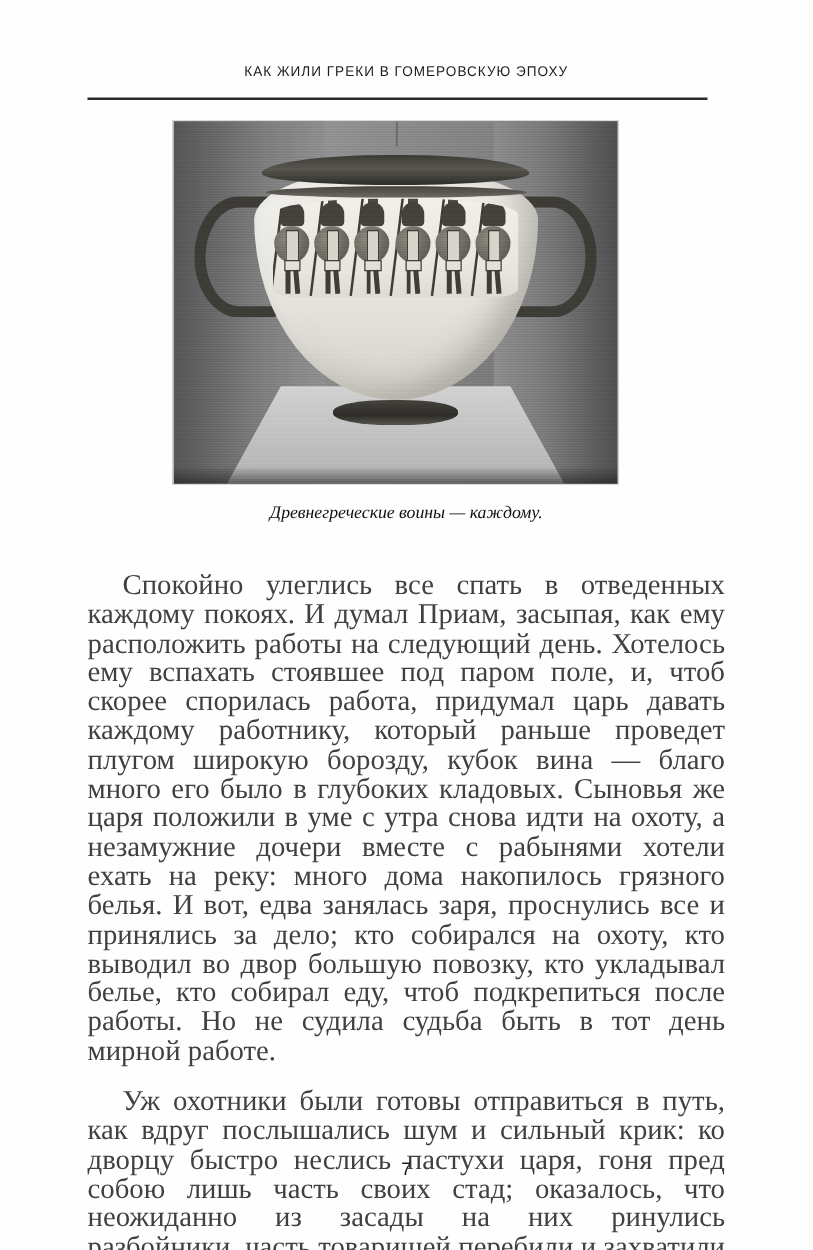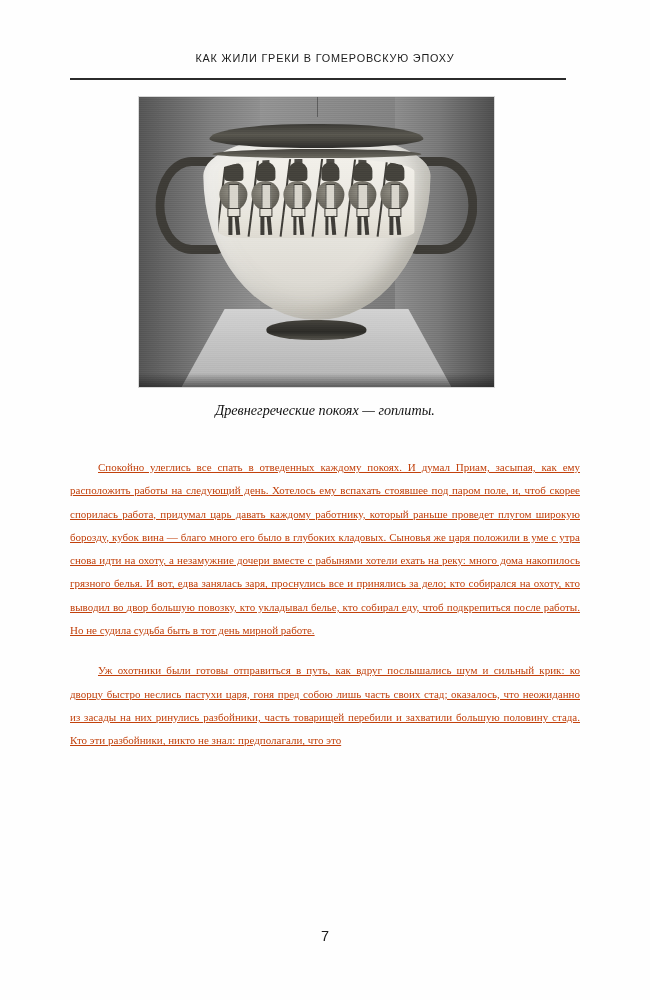--- a/index.html
+++ b/index.html
@@ -265,25 +265,24 @@
     position: absolute;
     left: 70px;
     top: 456px;
     width: 510px;
   }
   .para {
     margin: 0;
     text-align: justify;
     text-justify: inter-word;
     text-indent: 28px;
-    font-size: 11px;
+    font-size: 23px;
     line-height: 23.3px;
-    color: #c2410c;
+    color: #404040;
     hyphens: manual;
-    text-decoration: underline;
   }
   .para + .para { margin-top: 17px; }
 
   
   .folio {
     position: absolute;
     left: 0;
     right: 0;
     top: 928px;
     text-align: center;
@@ -381,21 +380,21 @@
 
         <div class="vase-foot"></div>
       </div>
 
       <div class="pedestal-shadow"></div>
       <div class="photo-grain"></div>
     </div>
   </div>
 
   <div class="caption">
-    <div>Древнегреческие покоях — гоплиты.</div>
+    <div>Древнегреческие воины — каждому.</div>
   </div>
 
   <div class="body-text">
     <p class="para">Спокойно улеглись все спать в отведенных каждому покоях. И думал Приам, засыпая, как ему расположить работы на следующий день. Хотелось ему вспахать стоявшее под паром поле, и, чтоб скорее спорилась работа, придумал царь давать каждому работнику, который раньше проведет плугом широкую борозду, кубок вина — благо много его было в глубоких кладовых. Сыновья же царя положили в уме с утра снова идти на охоту, а незамужние дочери вместе с рабынями хотели ехать на реку: много дома накопилось грязного белья. И вот, едва занялась заря, проснулись все и принялись за дело; кто собирался на охоту, кто выводил во двор большую повозку, кто укладывал белье, кто собирал еду, чтоб подкрепиться после работы. Но не судила судьба быть в тот день мирной работе.</p>
     <p class="para">Уж охотники были готовы отправиться в путь, как вдруг послышались шум и сильный крик: ко дворцу быстро неслись пастухи царя, гоня пред собою лишь часть своих стад; оказалось, что неожиданно из засады на них ринулись разбойники, часть товарищей перебили и захватили большую половину стада. Кто эти разбойники, никто не знал: предполагали, что это</p>
   </div>
 
   <div class="folio">7</div>
 
 </div>

